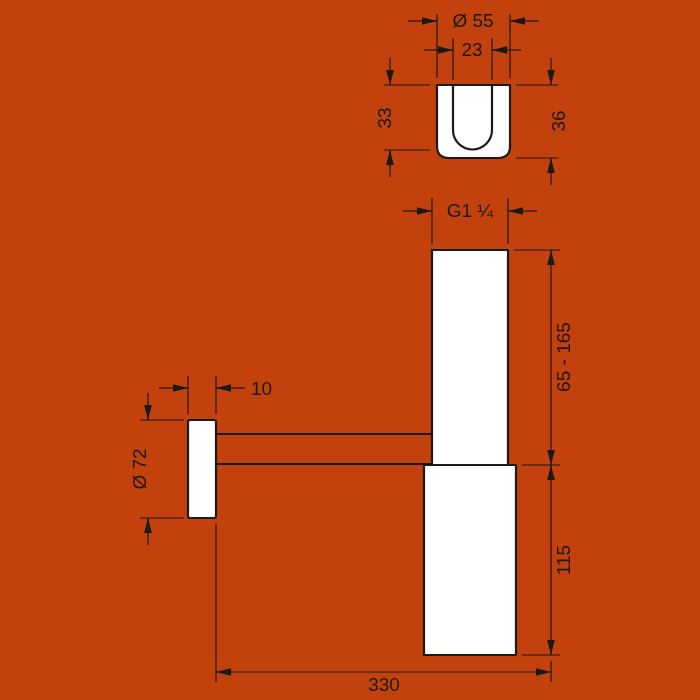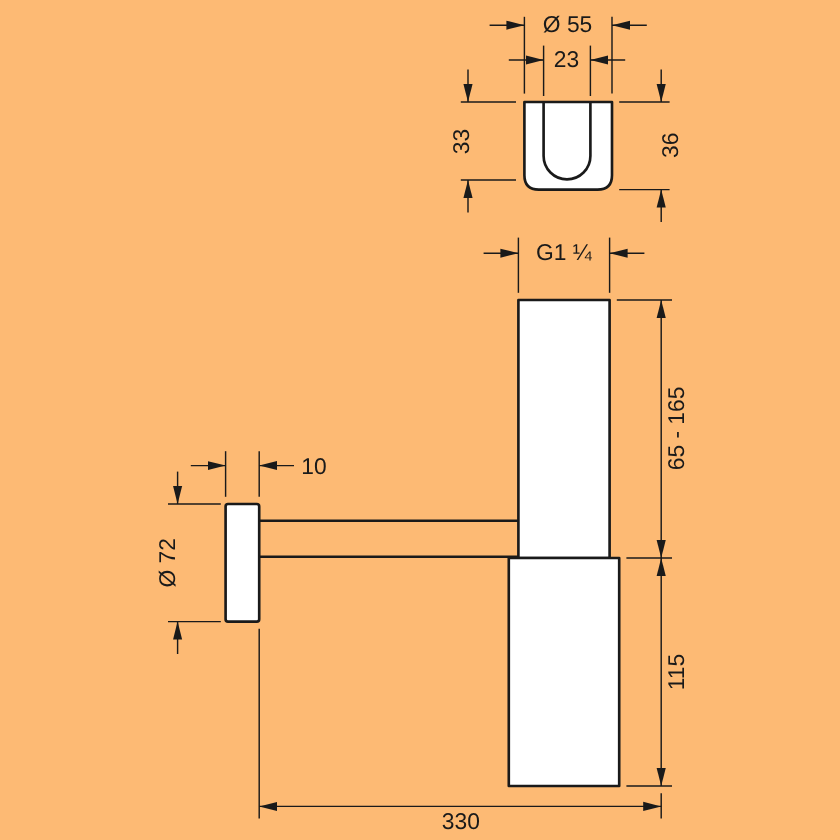--- a/index.html
+++ b/index.html
@@ -7,21 +7,21 @@
     padding: 0;
     background: #ffffff;
     width: 700px;
     height: 700px;
     overflow: hidden;
   }
   .stage {
     position: relative;
     width: 700px;
     height: 700px;
-    background: #fdba74;
+    background: #c2410c;
   }
   svg { display: block; }
   .outline {
     fill: #ffffff;
     stroke: #1a1a1a;
     stroke-width: 2.2;
     stroke-linejoin: round;
   }
   .edge {
     fill: none;

